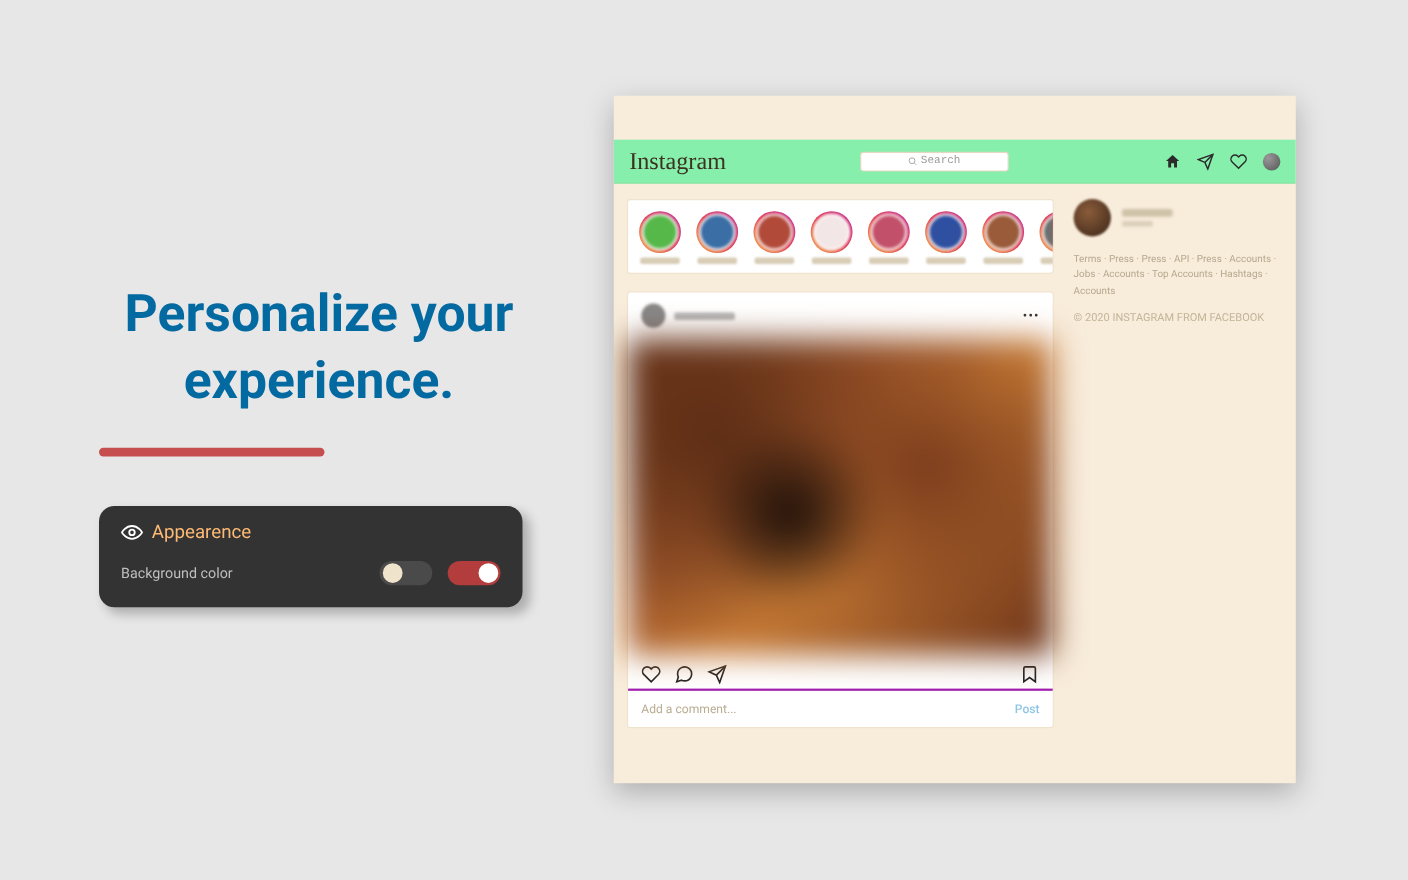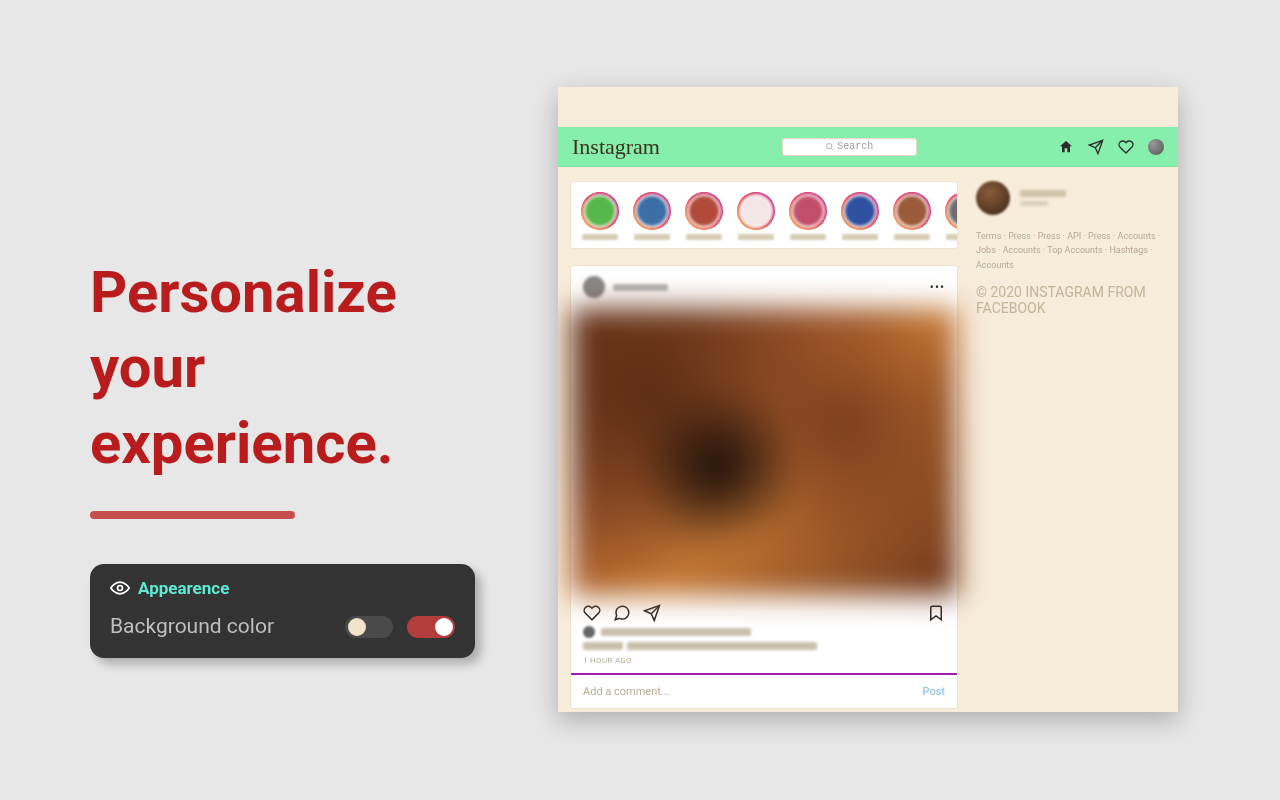--- a/index.html
+++ b/index.html
@@ -13,55 +13,56 @@
   }
 
   
   .promo {
     position: absolute;
     left: 90px;
     top: 255px;
     width: 400px;
   }
   .promo h1 {
-    font-size: 58px;
+    font-size: 47px;
     font-weight: 700;
     line-height: 1.3;
-    color: #b91c1c;
+    color: #0369a1;
     margin-bottom: 30px;
+    text-align: center;
   }
   .promo-underline {
     width: 205px;
     height: 8px;
     background: #c64e4e;
     border-radius: 4px;
     margin-bottom: 45px;
   }
   .appearance-panel {
     background: #333333;
     border-radius: 14px;
     padding: 14px 20px 20px 20px;
     width: 385px;
     box-shadow: 6px 6px 10px rgba(0,0,0,0.25);
   }
   .appearance-header {
     display: flex;
     align-items: center;
     gap: 8px;
-    color: #5eead4;
+    color: #fdba74;
     font-size: 17px;
-    font-weight: 700;
+    font-weight: 400;
     margin-bottom: 16px;
   }
   .appearance-row {
     display: flex;
-    align-items: flex-end;
+    align-items: center;
     gap: 14px;
     color: #bfbfbf;
-    font-size: 21px;
+    font-size: 13px;
   }
   .appearance-row .label { flex: 1; }
   .toggle {
     width: 48px;
     height: 22px;
     border-radius: 11px;
     position: relative;
     cursor: pointer;
   }
   .toggle .knob {
@@ -268,21 +269,21 @@
     height: 5px; width: 28px; background: #d9cfb8; border-radius: 2px;
     filter: blur(1.5px);
   }
   .footer-links {
     line-height: 1.6;
     margin-bottom: 12px;
   }
   .footer-links span::after { content: " · "; }
   .footer-links span:last-child::after { content: ""; }
   .copyright {
-    font-size: 14px;
+    font-size: 10px;
     color: #c2b598;
   }
 </style>
 </head>
 <body>
 
 <div class="promo">
   <h1>Personalize your experience.</h1>
   <div class="promo-underline"></div>
 
@@ -402,31 +403,20 @@
               <path d="M21 11.5a8.38 8.38 0 0 1-.9 3.8 8.5 8.5 0 0 1-7.6 4.7 8.38 8.38 0 0 1-3.8-.9L3 21l1.9-5.7a8.38 8.38 0 0 1-.9-3.8 8.5 8.5 0 0 1 4.7-7.6 8.38 8.38 0 0 1 3.8-.9h.5a8.48 8.48 0 0 1 8 8v.5z"></path>
             </svg>
           <svg viewBox="0 0 24 24" fill="none" stroke="#262626" stroke-width="2">
               <line x1="22" y1="2" x2="11" y2="13"></line>
               <polygon points="22 2 15 22 11 13 2 9 22 2"></polygon>
             </svg>
           <svg class="save" viewBox="0 0 24 24" fill="none" stroke="#262626" stroke-width="2">
               <path d="M19 21l-7-5-7 5V5a2 2 0 0 1 2-2h10a2 2 0 0 1 2 2z"></path>
             </svg>
         </div>
-        <div class="post-meta">
-          <div class="likes-row">
-            <div class="likes-avatar"></div>
-            <div class="blur-text-line" style="width:150px"></div>
-          </div>
-          <div class="caption-row">
-            <div class="blur-text-line" style="width:40px"></div>
-            <div class="blur-text-line" style="width:190px"></div>
-          </div>
-          <div class="timestamp">1 HOUR AGO</div>
-        </div>
         <div class="comment-row">
           <span class="placeholder">Add a comment...</span>
           <span class="post-btn">Post</span>
         </div>
       </div>
     </div>
 
     <div class="side-col">
       <div class="side-profile">
         <div class="side-profile-avatar"></div>

